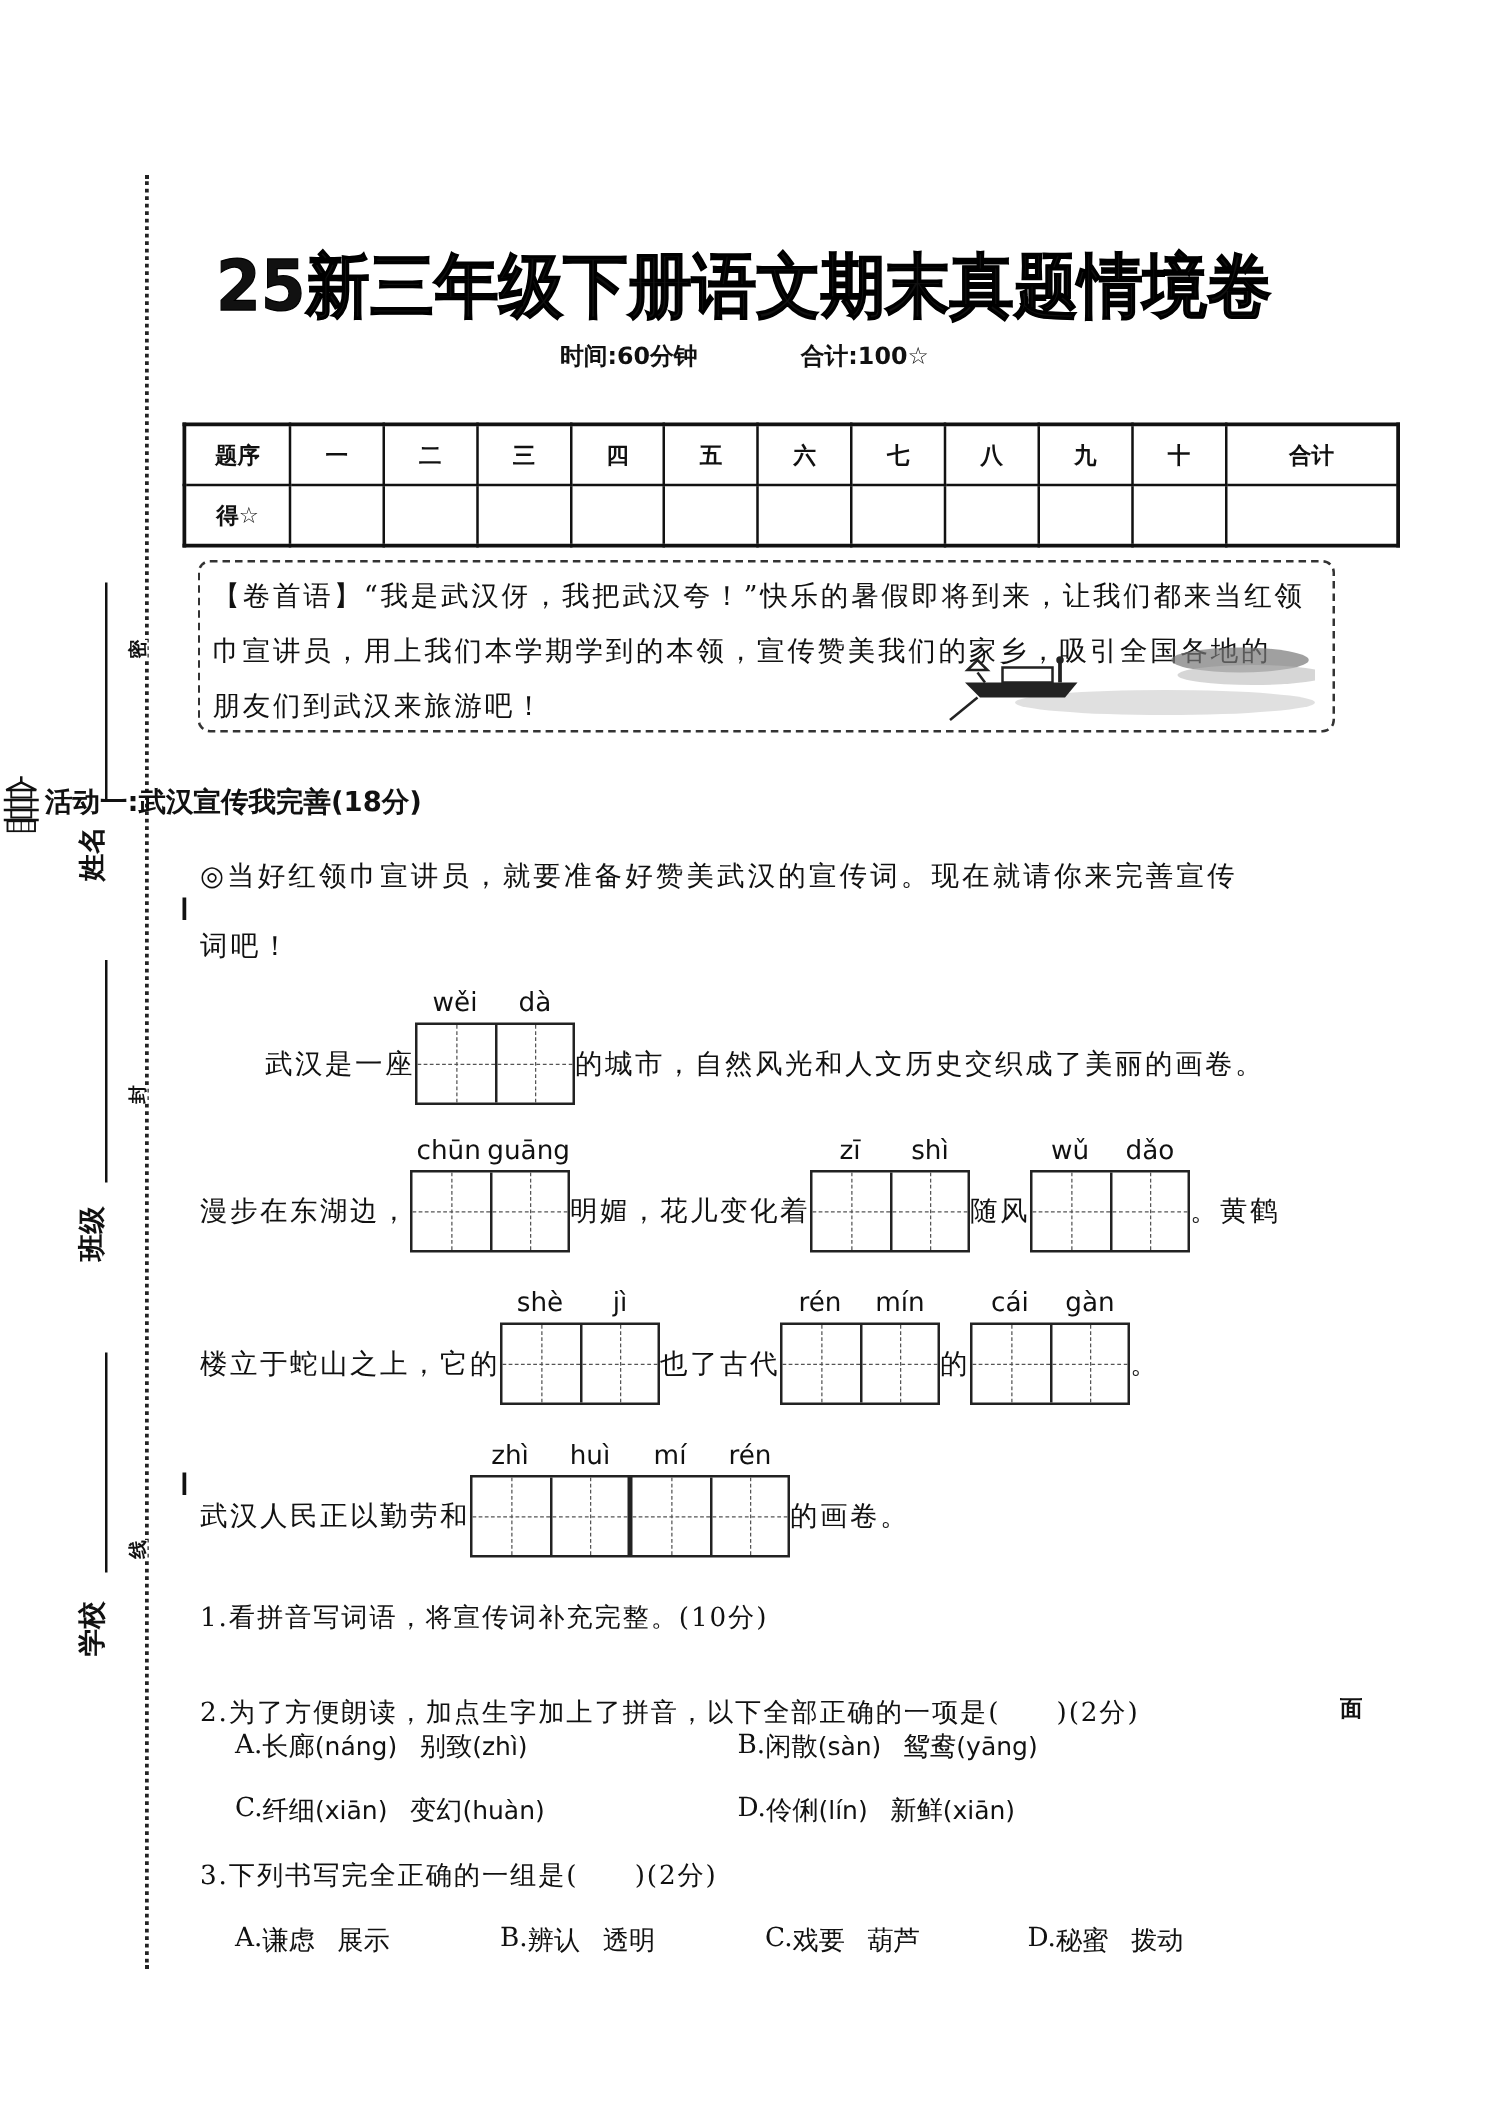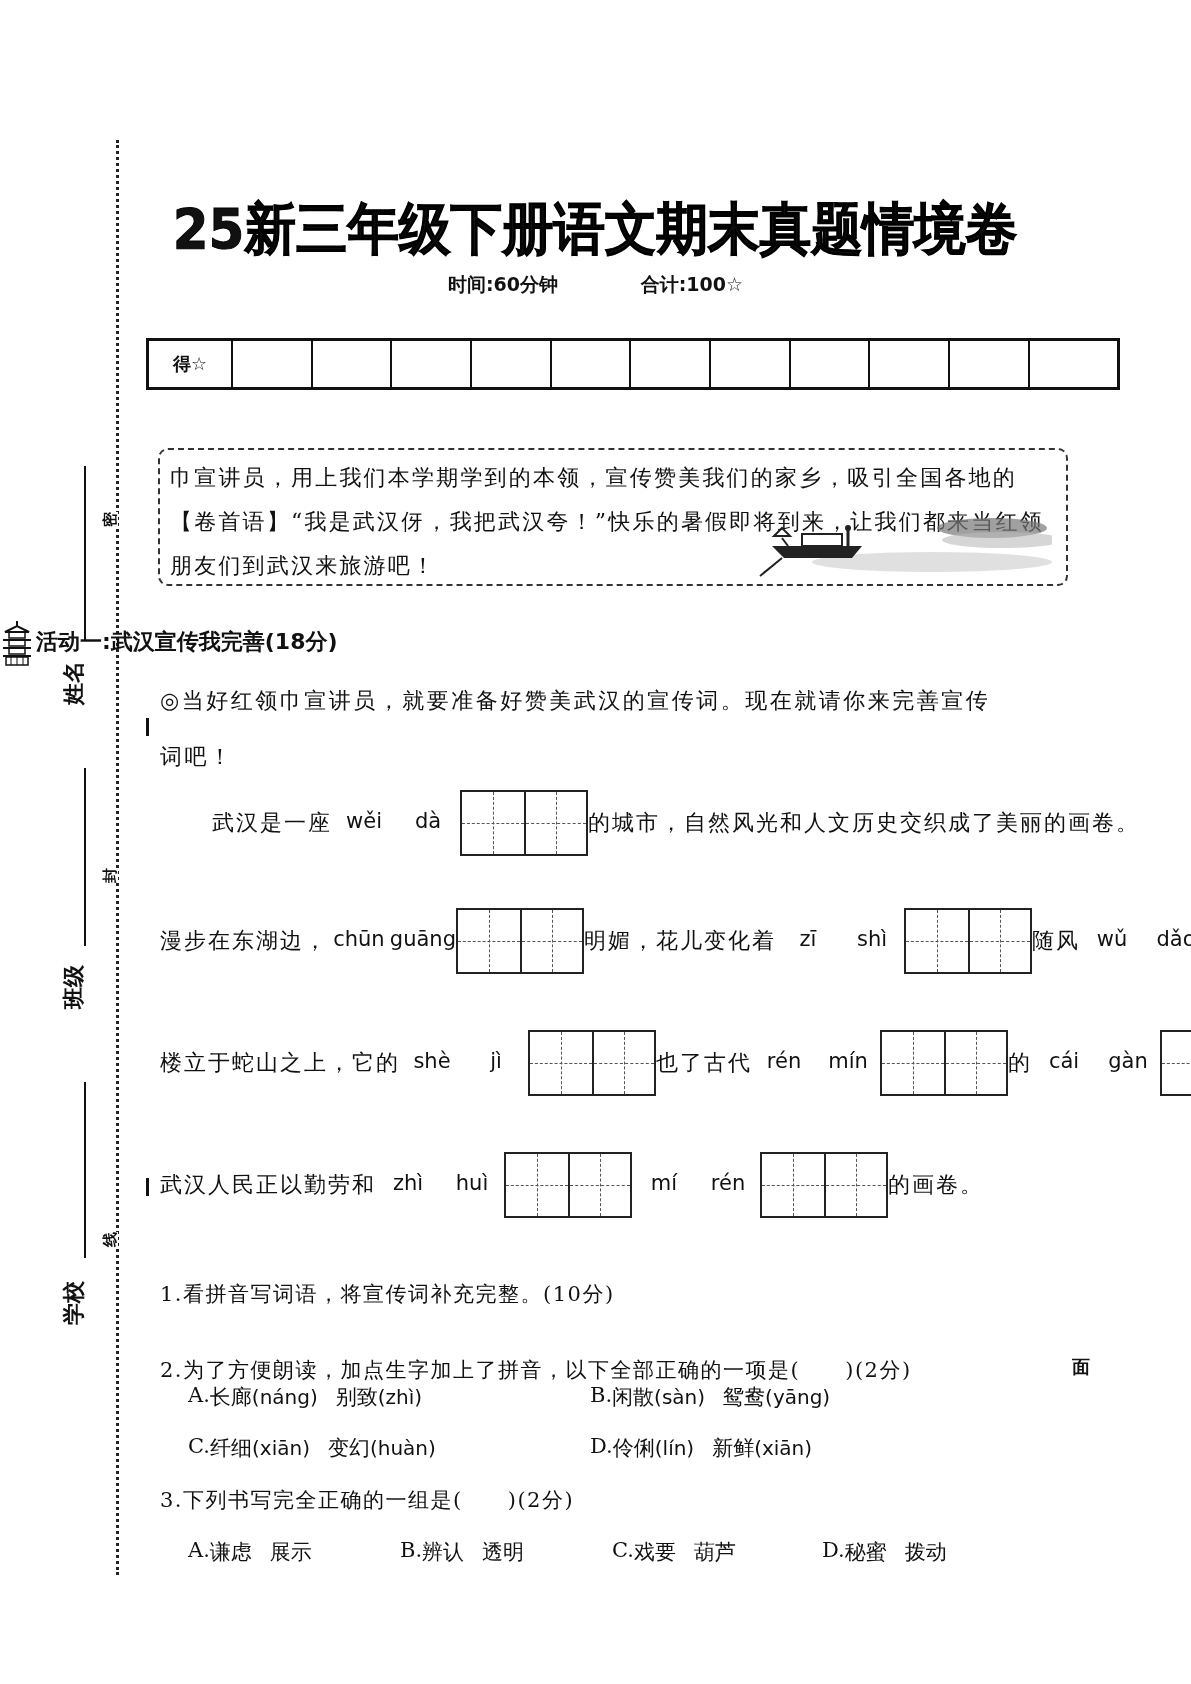--- a/index.html
+++ b/index.html
@@ -38,21 +38,21 @@
   
   .activity { position:absolute; top:620px; left:0; width:1191px; text-align:left; font-size:22px; font-weight:bold;
               font-family:"DejaVu Sans",sans-serif; }
   .pagoda { display:inline-block; vertical-align:middle; margin-right:2px; }
 
   .para { position:absolute; left:160px; font-size:22px; letter-spacing:2.5px; }
 
   
   .line { position:absolute; left:160px; font-size:22px; display:flex; align-items:flex-end; white-space:nowrap; letter-spacing:2px; }
   .line .txt { padding-bottom:18px; }
-  .wb { display:inline-flex; flex-direction:row; align-items:center; }
+  .wb { display:inline-flex; flex-direction:column; align-items:center; }
   .py { display:flex; width:128px; font-family:"DejaVu Sans","Liberation Sans",sans-serif; font-size:21px; letter-spacing:0;
         margin-bottom:4px; }
   .py span { flex:1; text-align:center; }
   .grid { display:flex; border:2px solid #222; }
   .cell { width:62px; height:62px; position:relative; box-sizing:border-box; }
   .cell + .cell { border-left:2px solid #222; }
   .cell::before { content:""; position:absolute; left:50%; top:0; bottom:0; border-left:1px dashed #555; }
   .cell::after { content:""; position:absolute; top:50%; left:0; right:0; border-top:1px dashed #555; }
 
   .q { position:absolute; left:160px; font-size:21px; letter-spacing:1.5px; }
@@ -83,40 +83,54 @@
 <div class="tick" style="top:1178px;"></div>
 
 <div class="title">25新三年级下册语文期末真题情境卷</div>
 <div class="meta">
   <span>时间:60分钟</span>
   <span>合计:100☆</span>
 </div>
 
 <table class="score">
   <tbody>
+      <tr>
+    <td class="first">题序</td>
+    <td>一</td>
+    <td>二</td>
+    <td>三</td>
+    <td>四</td>
+    <td>五</td>
+    <td>六</td>
+    <td>七</td>
+    <td>八</td>
+    <td>九</td>
+    <td>十</td>
+    <td>合计</td>
+  </tr>
   <tr>
     <td class="first">得☆</td>
     <td></td>
     <td></td>
     <td></td>
     <td></td>
     <td></td>
     <td></td>
     <td></td>
     <td></td>
     <td></td>
     <td></td>
     <td></td>
   </tr>
 </tbody>
   </table>
 
 <div class="intro">
+  <p>【卷首语】“我是武汉伢，我把武汉夸！”快乐的暑假即将到来，让我们都来当红领</p>
   <p>巾宣讲员，用上我们本学期学到的本领，宣传赞美我们的家乡，吸引全国各地的</p>
-  <p>【卷首语】“我是武汉伢，我把武汉夸！”快乐的暑假即将到来，让我们都来当红领</p>
   <p>朋友们到武汉来旅游吧！</p>
   <svg class="boat" viewBox="0 0 300 80">
     <ellipse cx="240" cy="28" rx="55" ry="10" fill="#777" opacity="0.7"></ellipse>
     <ellipse cx="250" cy="40" rx="60" ry="8" fill="#bbb" opacity="0.6"></ellipse>
     <ellipse cx="180" cy="62" rx="120" ry="10" fill="#ccc" opacity="0.6"></ellipse>
     <path d="M20 46 L110 46 L100 58 L32 58 Z" fill="#222"></path>
     <rect x="50" y="34" width="40" height="12" fill="#fff" stroke="#222" stroke-width="2"></rect>
     <line x1="30" y1="38" x2="36" y2="46" stroke="#222" stroke-width="2"></line>
     <path d="M22 36 L30 28 L38 36 Z" fill="none" stroke="#222" stroke-width="2"></path>
     <line x1="96" y1="30" x2="96" y2="46" stroke="#222" stroke-width="3"></line>

